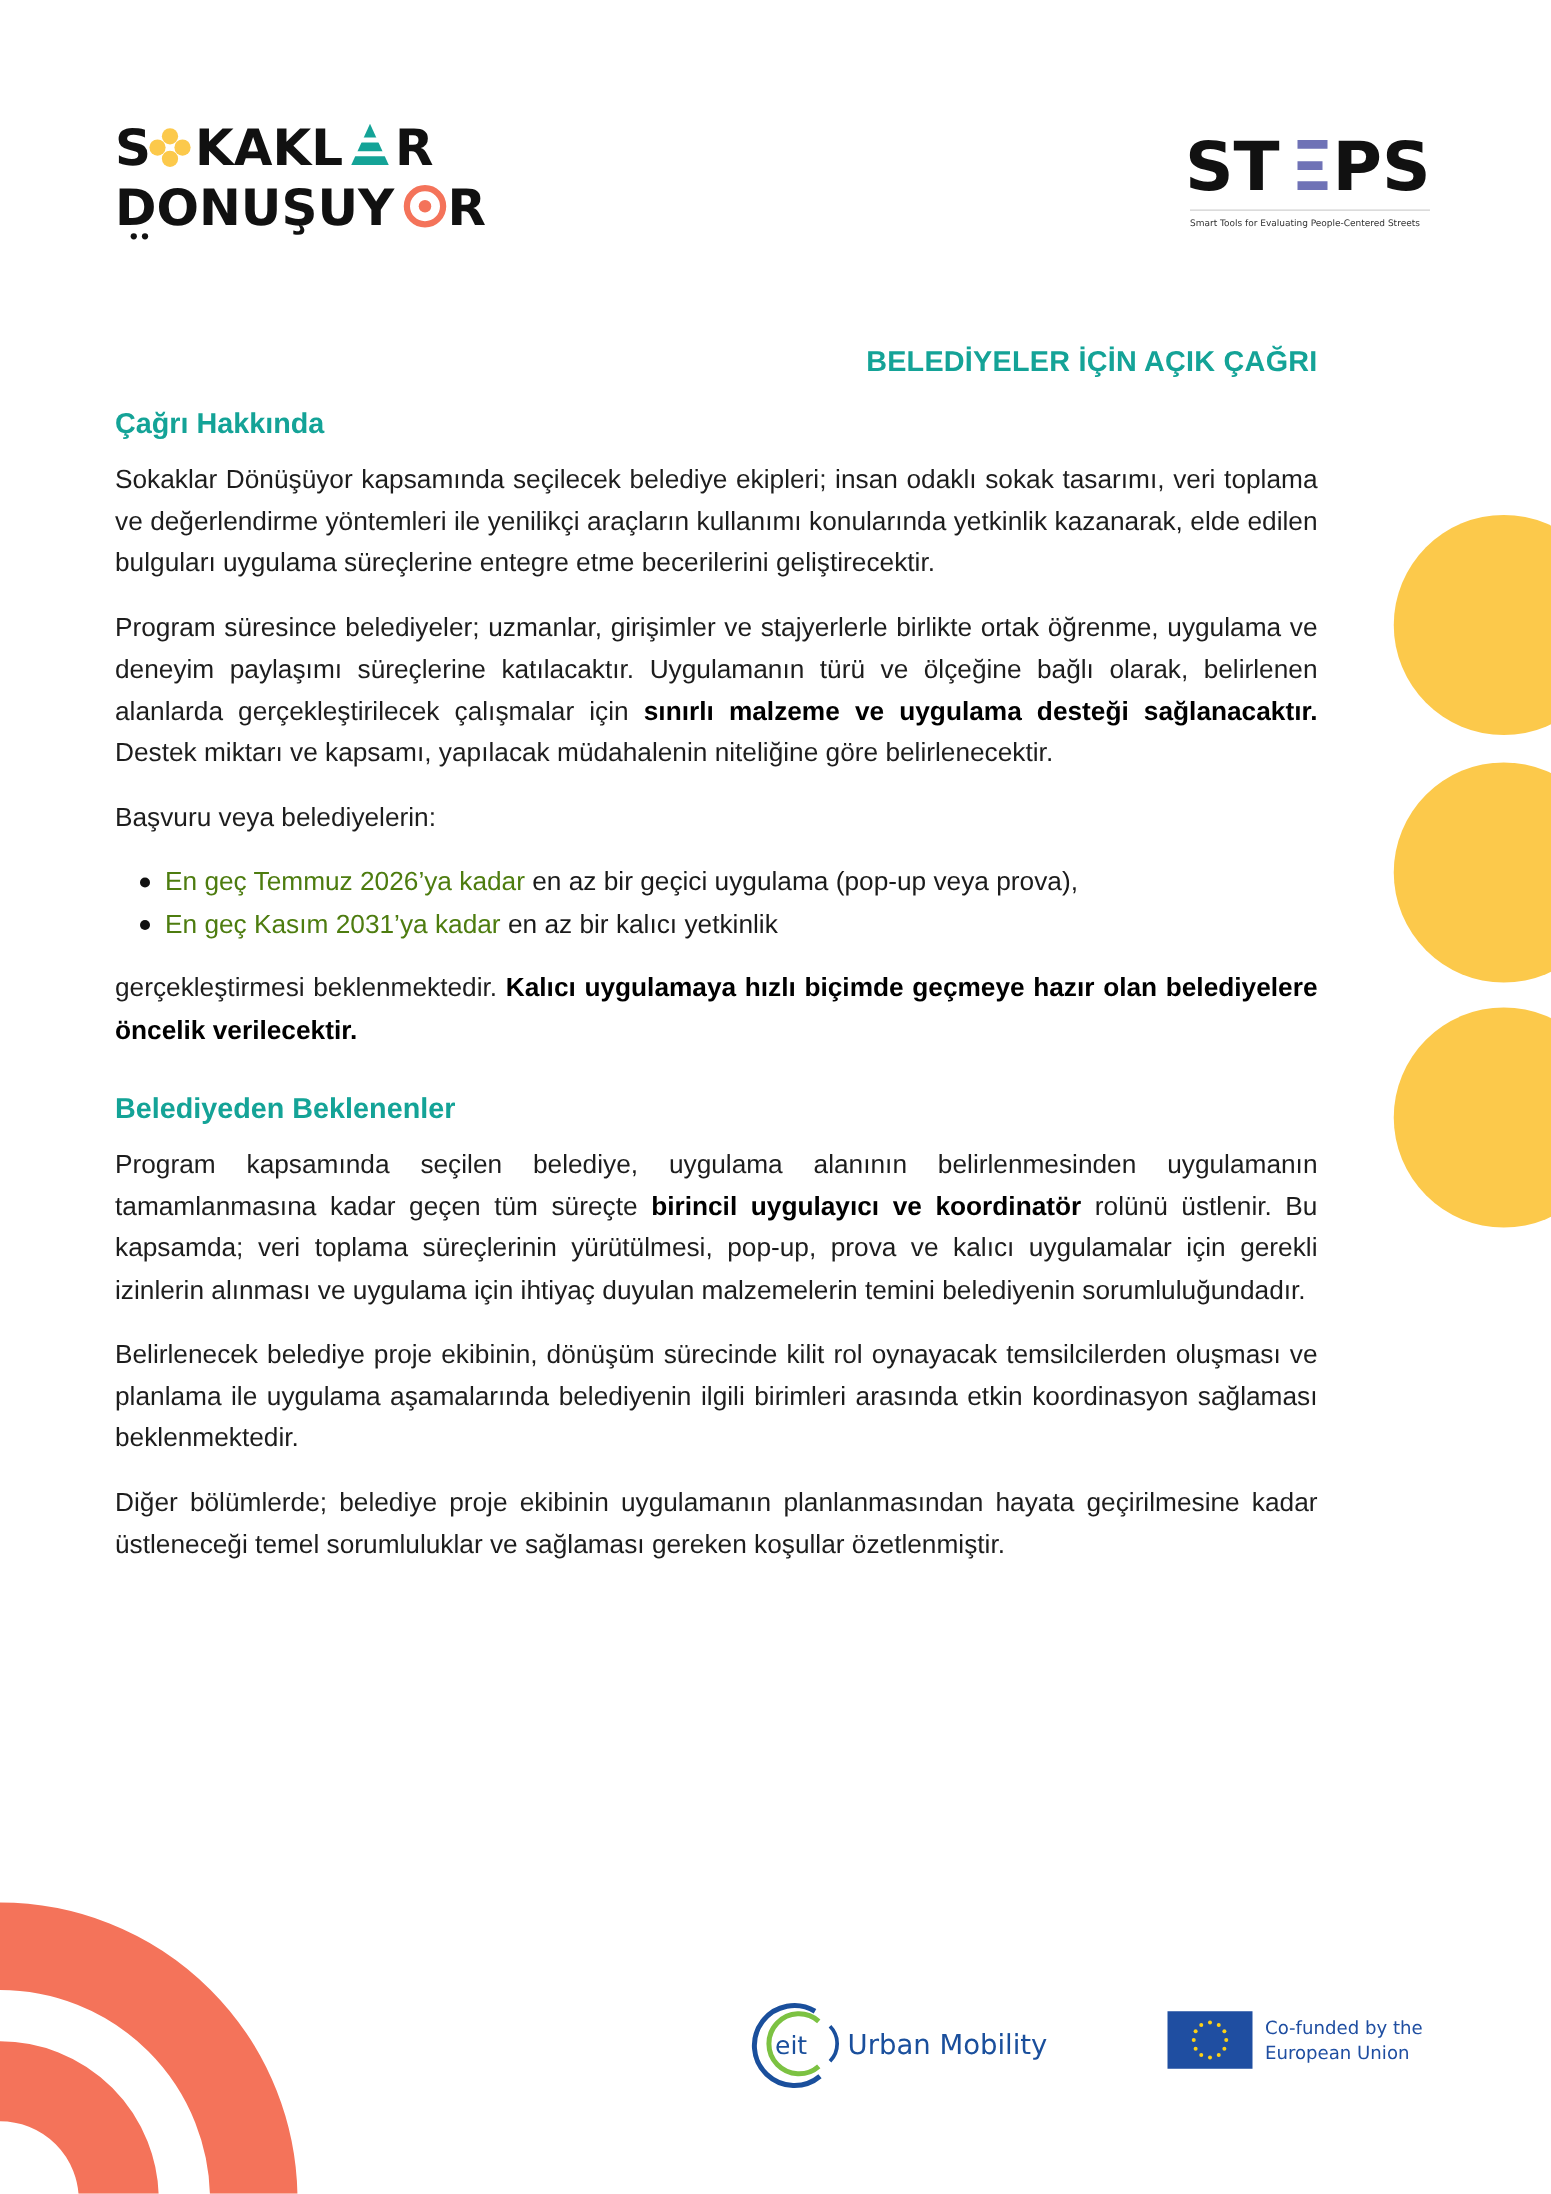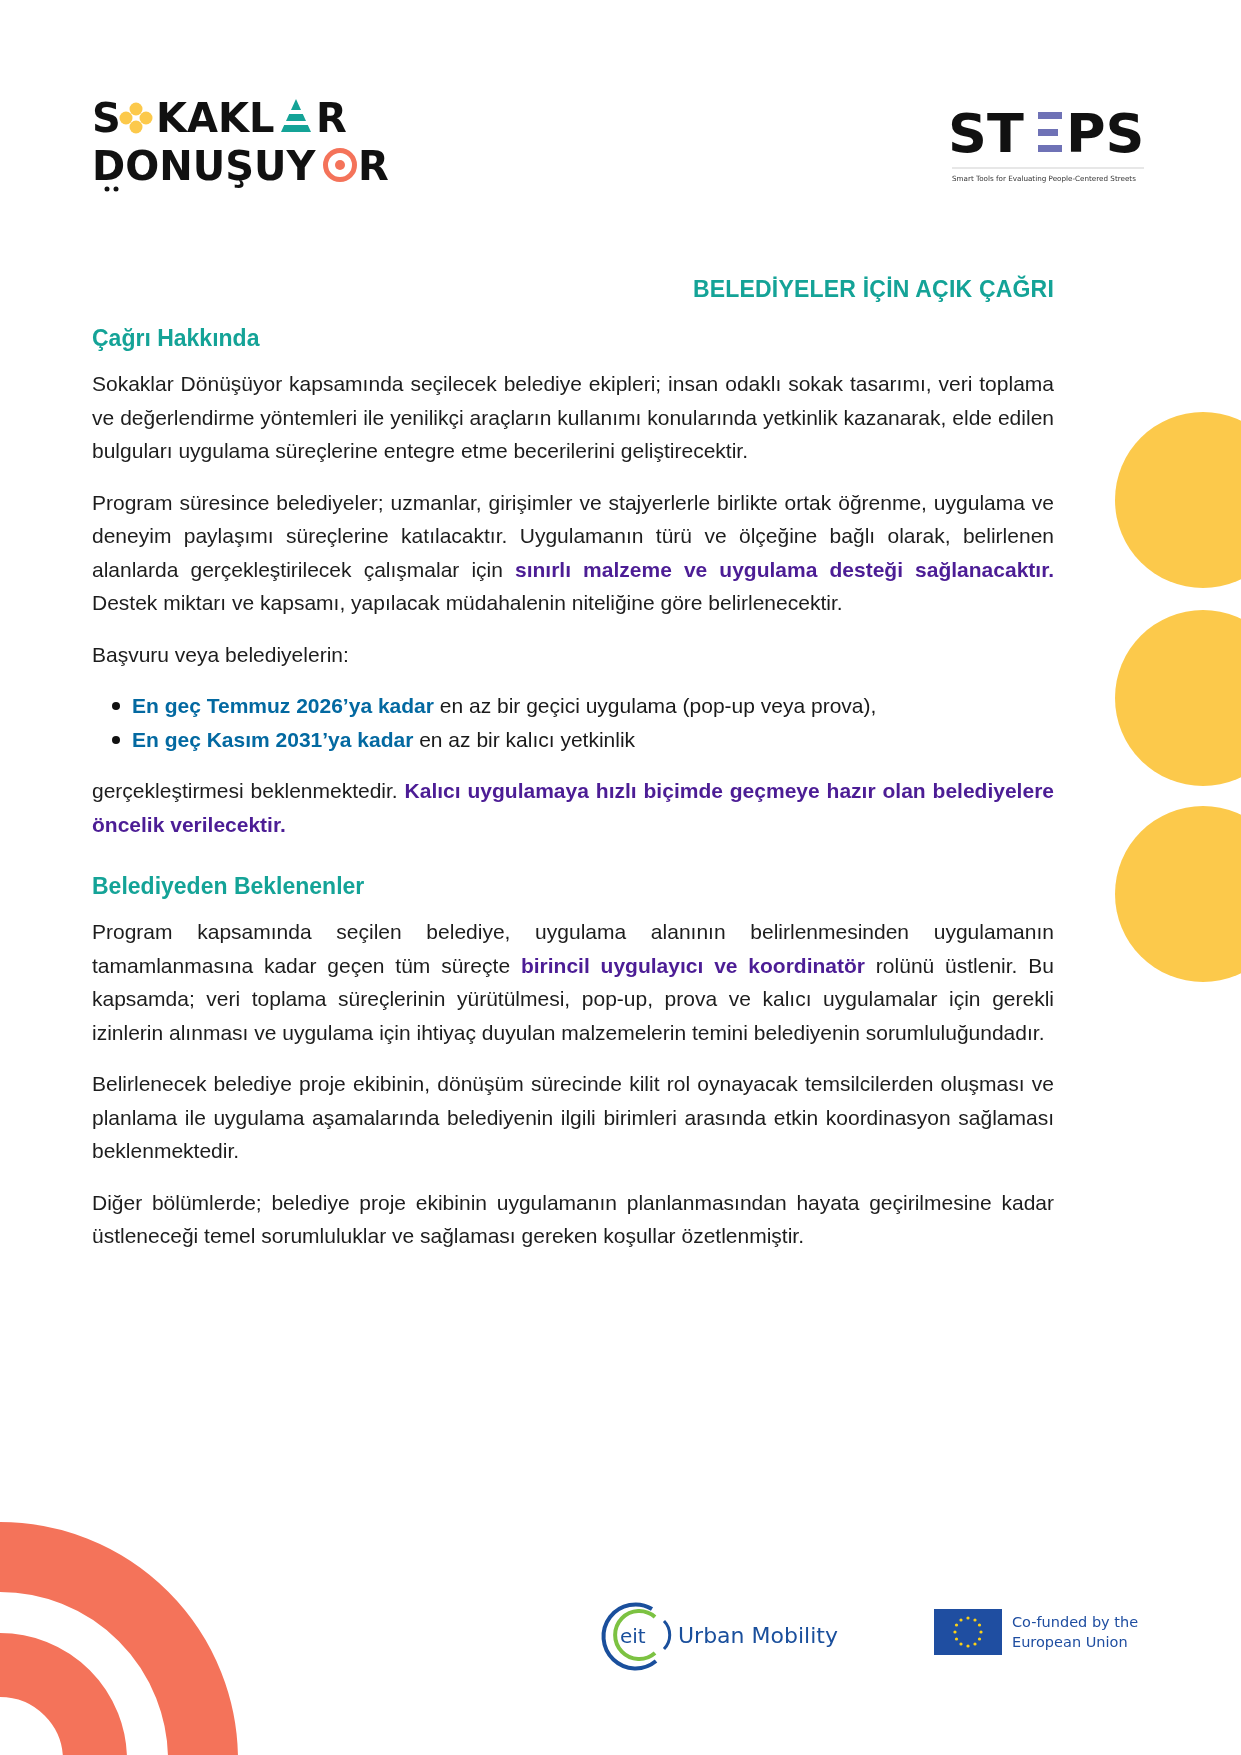--- a/index.html
+++ b/index.html
@@ -32,31 +32,31 @@
   }
   .h-sub {
     color: #14a397; font-weight: bold; font-size: 23px;
     margin: 0 0 15px 0;
   }
   .h-sub2 { margin-top: 32px; }
   p.body {
     font-size: 21px; line-height: 33.5px; margin: 0 0 18px 0;
     text-align: justify; color: #1d1d1d;
   }
-  p.body b { font-weight: bold; color: #4c1d95; }
+  p.body b { font-weight: bold; color: #000000; }
   ul.req {
     list-style: none; margin: 0 0 18px 0; padding: 0 0 0 18px;
     font-size: 21px; line-height: 33.5px;
   }
   ul.req li { position: relative; padding-left: 22px; }
   ul.req li::before {
     content: ""; position: absolute; left: 2px; top: 13px;
     width: 8px; height: 8px; border-radius: 50%; background: #111;
   }
-  ul.req b { font-weight: bold; color: #0369a1; }
+  ul.req b { font-weight: normal; color: #4d7c0f; }
 </style>
 </head>
 <body>
 
 <div class="deco-circle" style="top:412px;"></div>
 <div class="deco-circle" style="top:610px;"></div>
 <div class="deco-circle" style="top:806px;"></div>
 
 <svg class="deco-arcs" viewBox="0 0 245 270">
   <circle cx="0" cy="275" r="203" fill="none" stroke="#f4735a" stroke-width="70"></circle>

